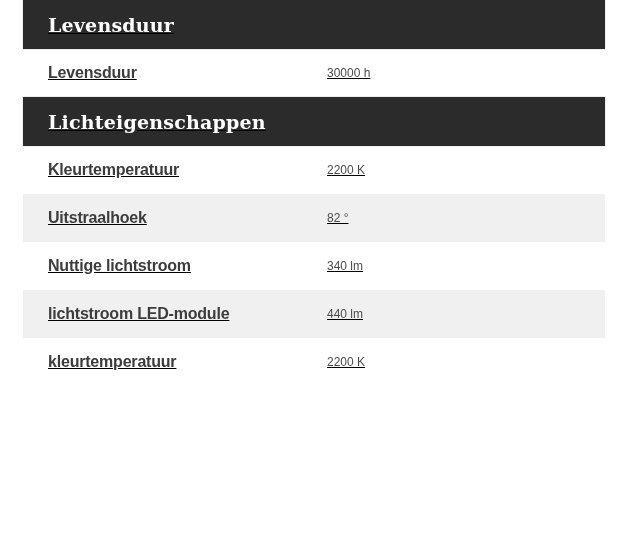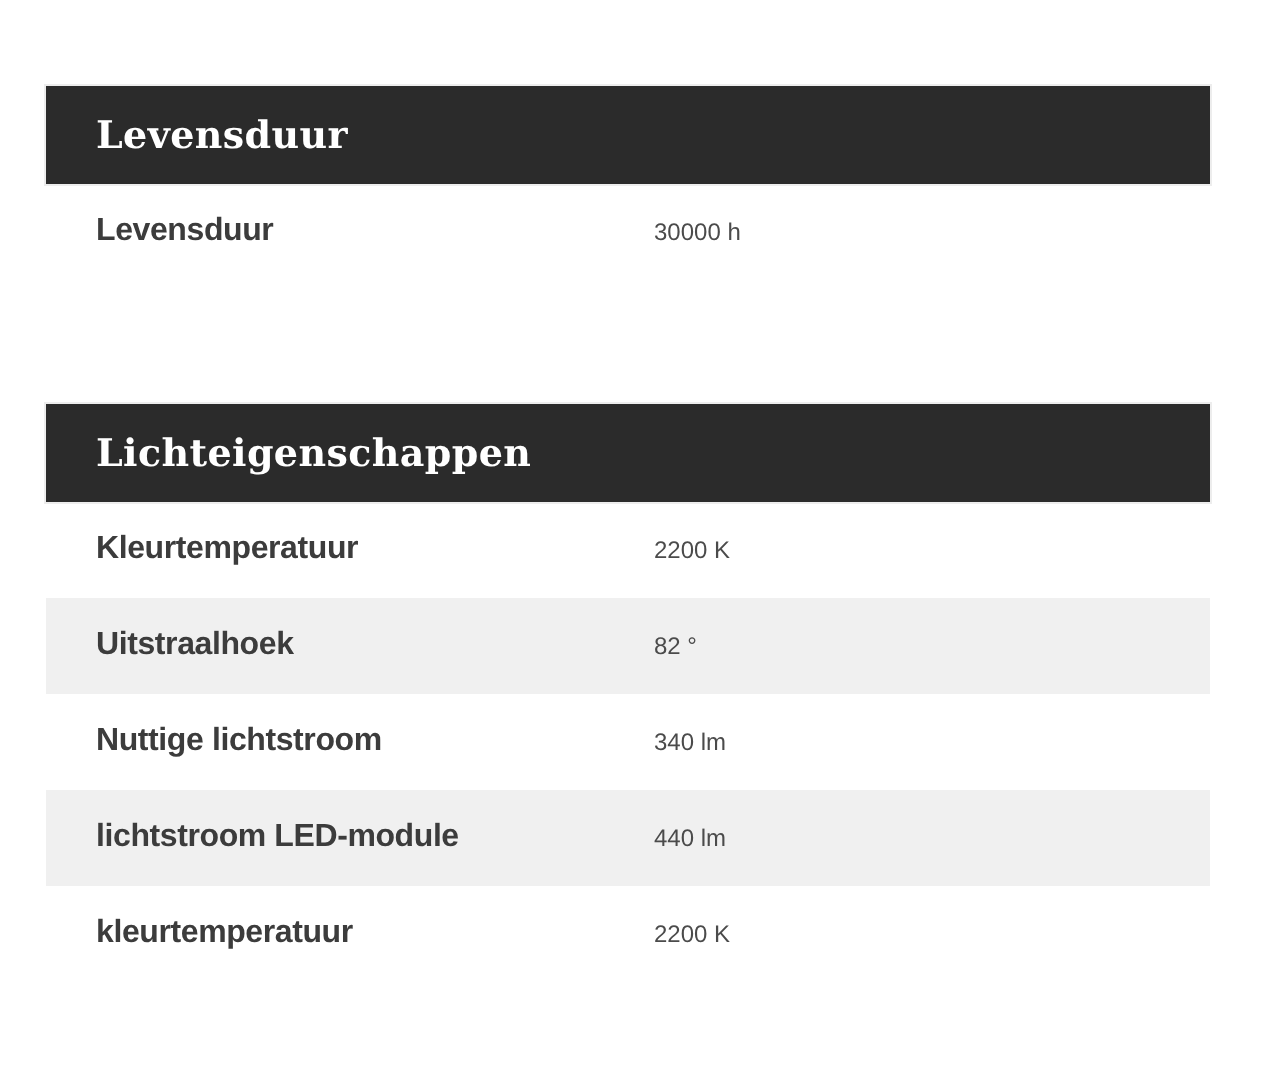--- a/index.html
+++ b/index.html
@@ -4,28 +4,27 @@
 <style>
   * { margin: 0; padding: 0; box-sizing: border-box; }
   html, body {
     width: 644px;
     height: 536px;
     background: #ffffff;
     font-family: "Liberation Sans", sans-serif;
     overflow: hidden;
   }
   .content {
-    padding-top: 43px;
+    text-decoration: underline;
   }
   .section {
     margin-left: 23px;
     width: 582px;
   }
   .section + .section {
-    margin-top: 62px;
   }
   .section-header {
     height: 49px;
     background: #2b2b2b;
     outline: 1px solid #ededed;
     display: flex;
     align-items: center;
     padding-left: 25px;
   }
   .section-title {

